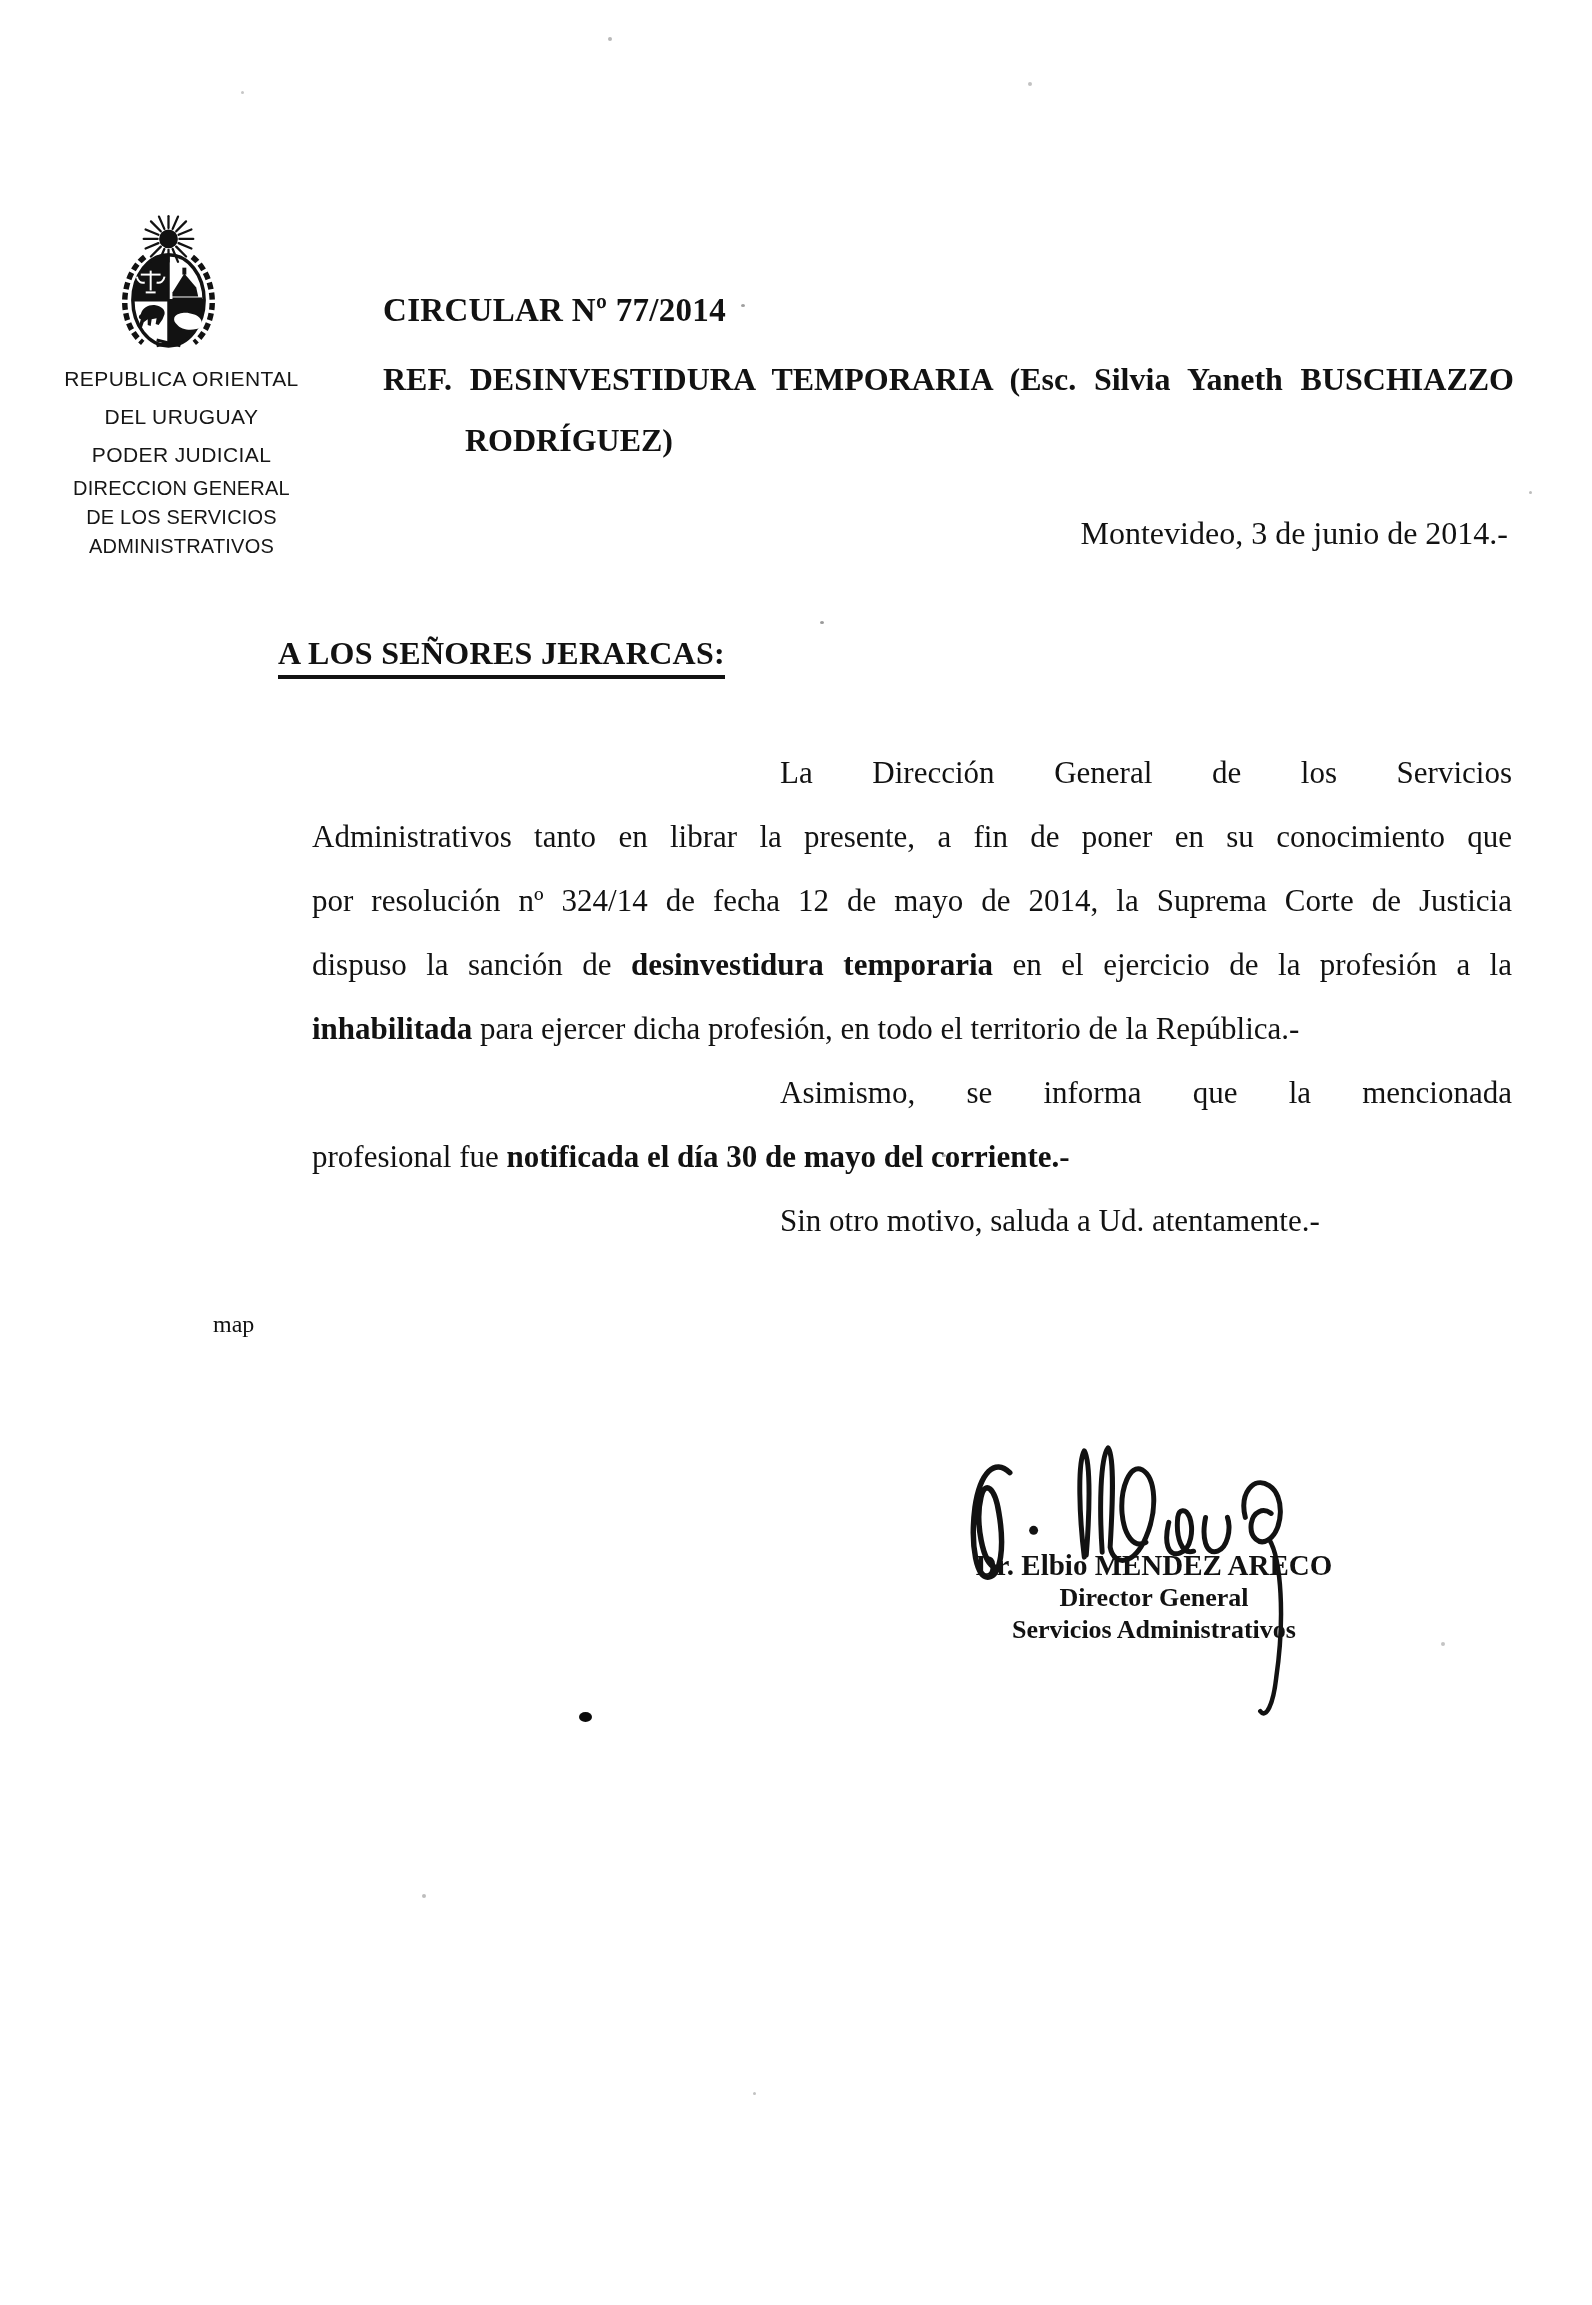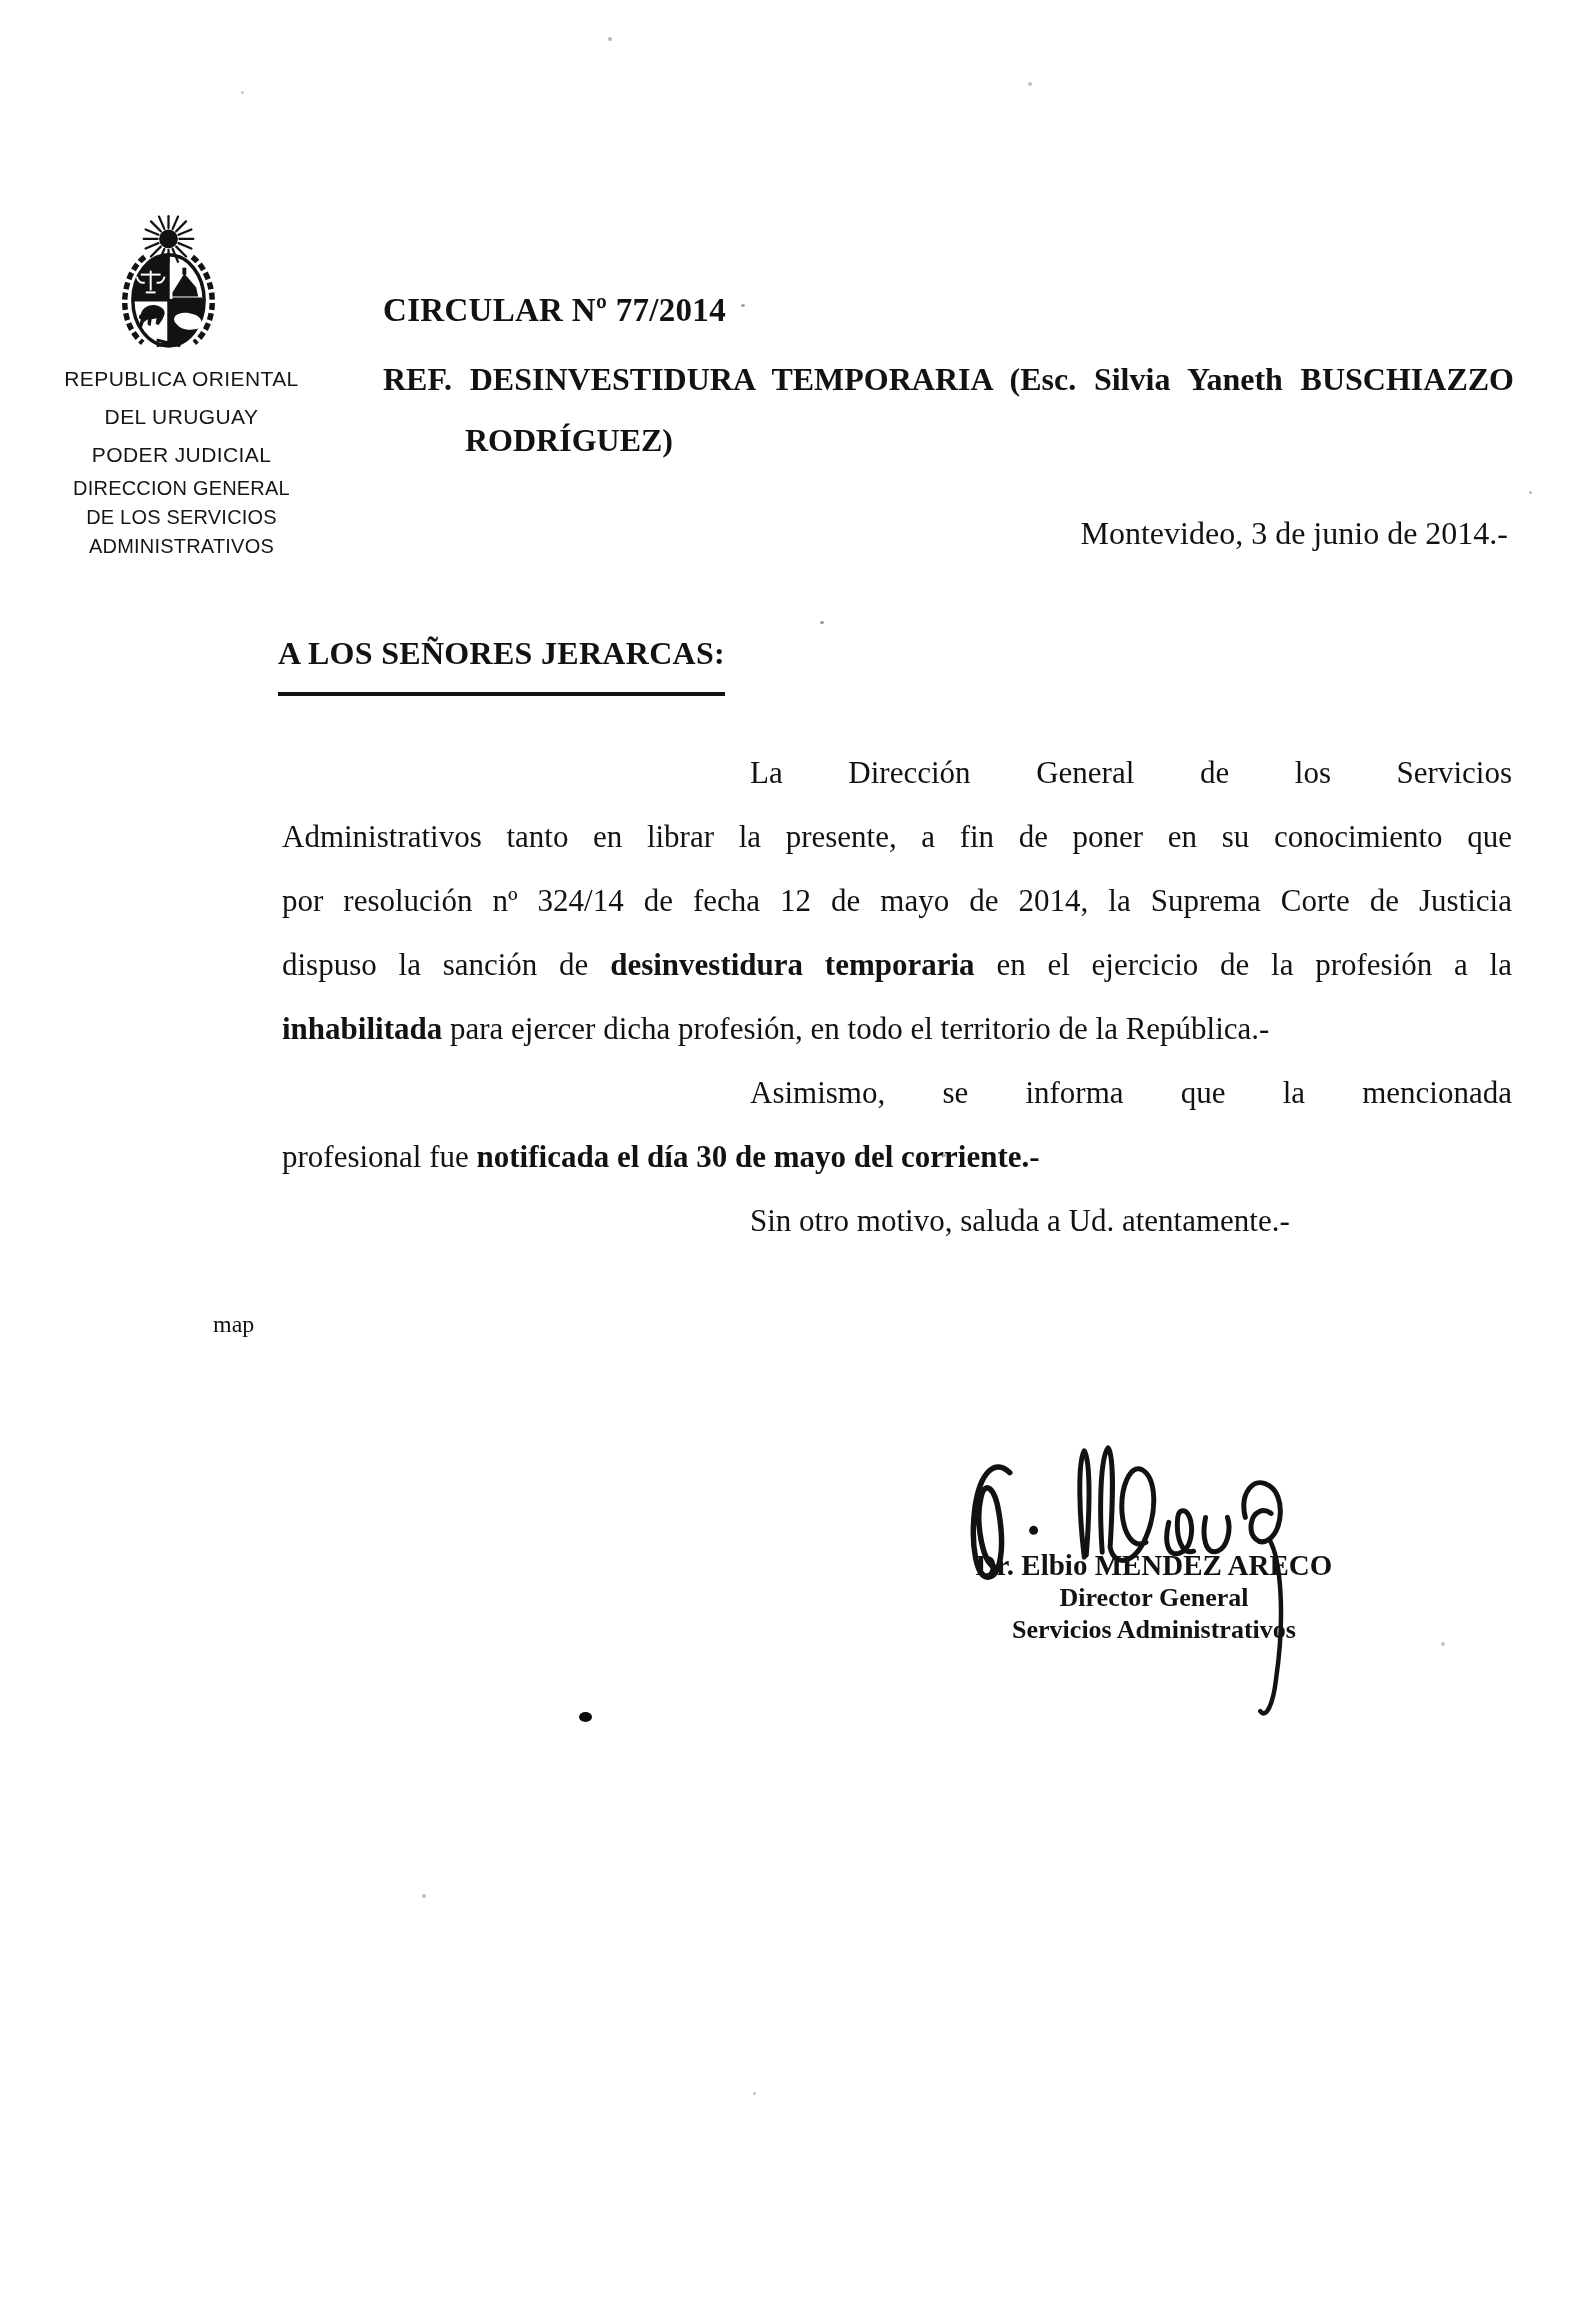--- a/index.html
+++ b/index.html
@@ -18,24 +18,24 @@
   .org-primary div { font-size:21px; line-height:38px; letter-spacing:0.4px; }
   .org-secondary div { font-size:20px; line-height:29px; letter-spacing:0.2px; }
   
   .circular-no { position:absolute; left:383px; top:292px; font-size:33px; font-weight:bold; letter-spacing:0.3px; }
   .ref1 { position:absolute; left:383px; top:361px; width:1131px; font-size:32px; font-weight:bold;
     text-align:justify; text-align-last:justify; white-space:nowrap0; }
   .ref2 { position:absolute; left:465px; top:422px; font-size:32px; font-weight:bold; }
   .dateline { position:absolute; left:1015px; top:515px; width:493px; font-size:32px; text-align:right; }
   
   .addressee { position:absolute; left:278px; top:635px; font-size:32px; font-weight:bold; letter-spacing:0.3px; }
-  .addressee span { display:inline-block; border-bottom:4px solid var(--ink); padding-bottom:20px; }
+  .addressee span { display:inline-block; border-bottom:4px solid var(--ink); padding-bottom:3px; }
   
   .letter-body { position:absolute; left:282px; top:741px; width:1230px; font-size:31px; }
-  .bline { line-height:64px; height:64px; }
+  .bline { line-height:64px; height:64px;margin-left:30px; }
   .bline.j { text-align:justify; text-align-last:justify; }
   .bline .b { font-weight:bold; }
   .initials { position:absolute; left:213px; top:1311px; font-size:24px; font-weight:normal; }
   
   .sigblock { position:absolute; left:935px; top:1548px; width:438px; text-align:center; font-weight:bold; }
   .sig-name { font-size:29px; line-height:34px; }
   .sig-role { font-size:26px; line-height:32px; }
   .sig-office { font-size:26px; line-height:32px; }
   .signature-svg { position:absolute; left:925px; top:1418px; }
   

